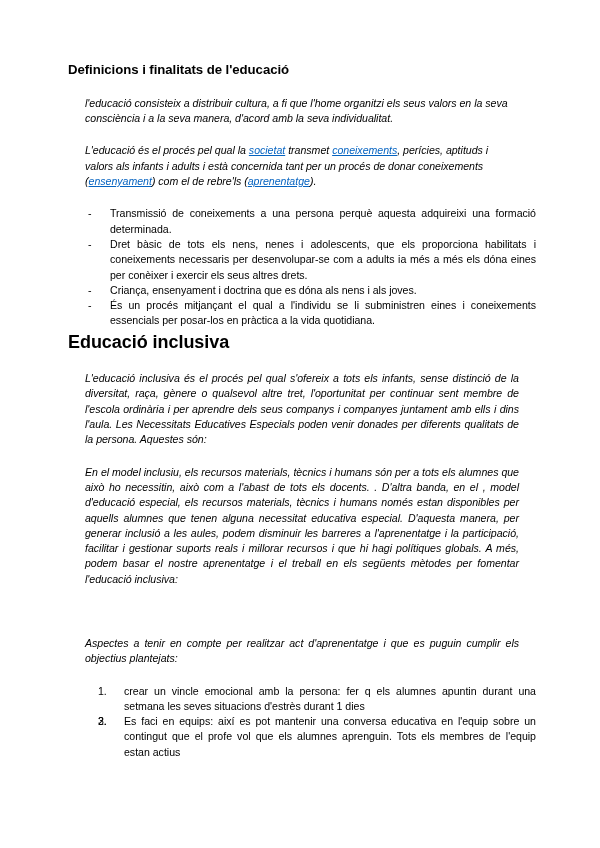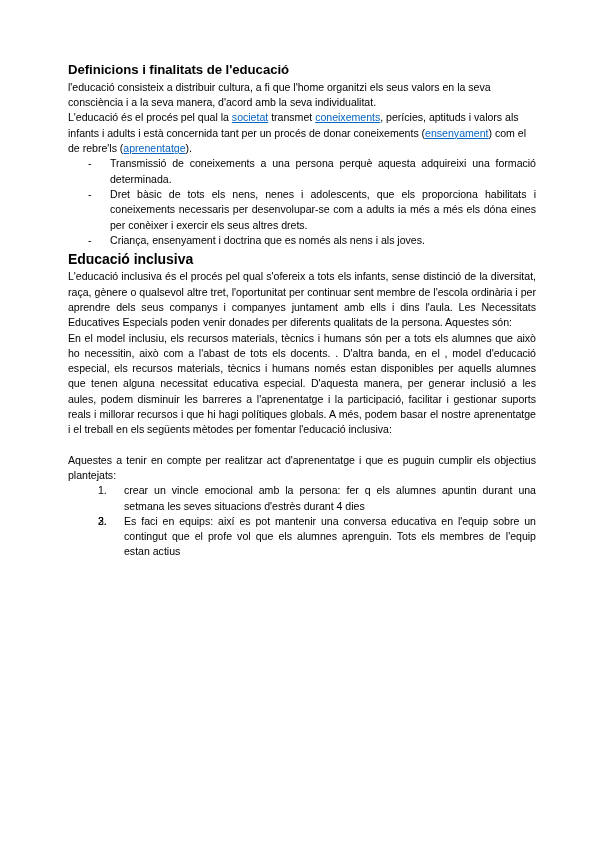--- a/index.html
+++ b/index.html
@@ -28,32 +28,33 @@
     width: 468px;
   }
   h1.doc-title {
     font-size: 13.2px;
     font-weight: bold;
     line-height: 1.28;
     margin: 0 0 1px 0;
     letter-spacing: -0.05px;
   }
   h2.section-title {
-    font-size: 14px;
+    font-size: 18px;
     font-weight: bold;
     line-height: 1.3;
     margin: 2px 0 1px 0;
     letter-spacing: -0.05px;
   }
   p.para {
     font-size: 10.6px;
     line-height: 15.3px;
-    margin: 0;
+    margin: 17px;
     text-align: left;
     letter-spacing: -0.02px;
+    font-style: italic;
   }
   p.para.justify {
     text-align: justify;
     text-justify: inter-word;
   }
   p.spacer {
     height: 15px;
     margin: 0;
     font-size: 10.6px;
     line-height: 15.3px;
@@ -115,36 +116,36 @@
 
     <p class="para"> l'educació consisteix a distribuir cultura, a fi que l'home organitzi els seus valors en la seva consciència i a la seva manera, d'acord amb la seva individualitat.</p>
 
 
 
     <p class="para"><span>L'educació és el procés pel qual la </span><a class="link" href="#">societat</a><span> transmet </span><a class="link" href="#">coneixements</a><span>, perícies, aptituds i valors als infants i adults i està concernida tant per un procés de donar coneixements (</span><a class="link" href="#">ensenyament</a><span>) com el de rebre'ls (</span><a class="link" href="#">aprenentatge</a><span>).</span></p>
 
     <ul class="dash-list">
       <li><span class="dash">-</span><span>Transmissió de coneixements a una persona perquè aquesta adquireixi una formació determinada.</span></li>
       <li><span class="dash">-</span><span>Dret bàsic de tots els nens, nenes i adolescents, que els proporciona habilitats i coneixements necessaris per desenvolupar-se com a adults ia més a més els dóna eines per conèixer i exercir els seus altres drets.</span></li>
-      <li><span class="dash">-</span><span>Criança, ensenyament i doctrina que es només als nens i als joves.</span></li>
-      <li><span class="dash">-</span></li>
+      <li><span class="dash">-</span><span>Criança, ensenyament i doctrina que es dóna als nens i als joves.</span></li>
+      <li><span class="dash">-</span><span>És un procés mitjançant el qual a l'individu se li subministren eines i coneixements essencials per posar-los en pràctica a la vida quotidiana.</span></li>
     </ul>
 
     <h2 class="section-title">Educació inclusiva</h2>
 
     <p class="para justify">L'educació inclusiva és el procés pel qual s'ofereix a tots els infants, sense distinció de la diversitat, raça, gènere o qualsevol altre tret, l'oportunitat per continuar sent membre de l'escola ordinària i per aprendre dels seus companys i companyes juntament amb ells i dins l'aula. Les Necessitats Educatives Especials poden venir donades per diferents qualitats de la persona. Aquestes són:</p>
 
 
     <p class="para justify">En el model inclusiu, els recursos materials, tècnics i humans són per a tots els alumnes que això ho necessitin, això com a l'abast de tots els docents. . D'altra banda, en el , model d'educació especial, els recursos materials, tècnics i humans només estan disponibles per aquells alumnes que tenen alguna necessitat educativa especial. D'aquesta manera, per generar inclusió a les aules, podem disminuir les barreres a l'aprenentatge i la participació, facilitar i gestionar suports reals i millorar recursos i que hi hagi polítiques globals. A més, podem basar el nostre aprenentatge i el treball en els següents mètodes per fomentar l'educació inclusiva:</p>
 
 
     <p class="spacer"></p>
 
-    <p class="para justify">Aquestes a tenir en compte per realitzar act d'aprenentatge i que es puguin cumplir els objectius plantejats:</p>
+    <p class="para justify">Aspectes a tenir en compte per realitzar act d'aprenentatge i que es puguin cumplir els objectius plantejats:</p>
 
     <ol class="num-list">
-      <li><span class="marker">1.</span><span>crear un vincle emocional amb la persona: fer q els alumnes apuntin durant una setmana les seves situacions d'estrès durant 4 dies</span></li>
+      <li><span class="marker">1.</span><span>crear un vincle emocional amb la persona: fer q els alumnes apuntin durant una setmana les seves situacions d'estrès durant 1 dies</span></li>
       <li><span class="marker">2.</span></li>
       <li><span class="marker">3.</span><span>Es faci en equips: així es pot mantenir una conversa educativa en l'equip sobre un contingut que el profe vol que els alumnes aprenguin. Tots els membres de l'equip estan actius</span></li>
     </ol>
 
   </div>
 </div>
 
 </body></html>

